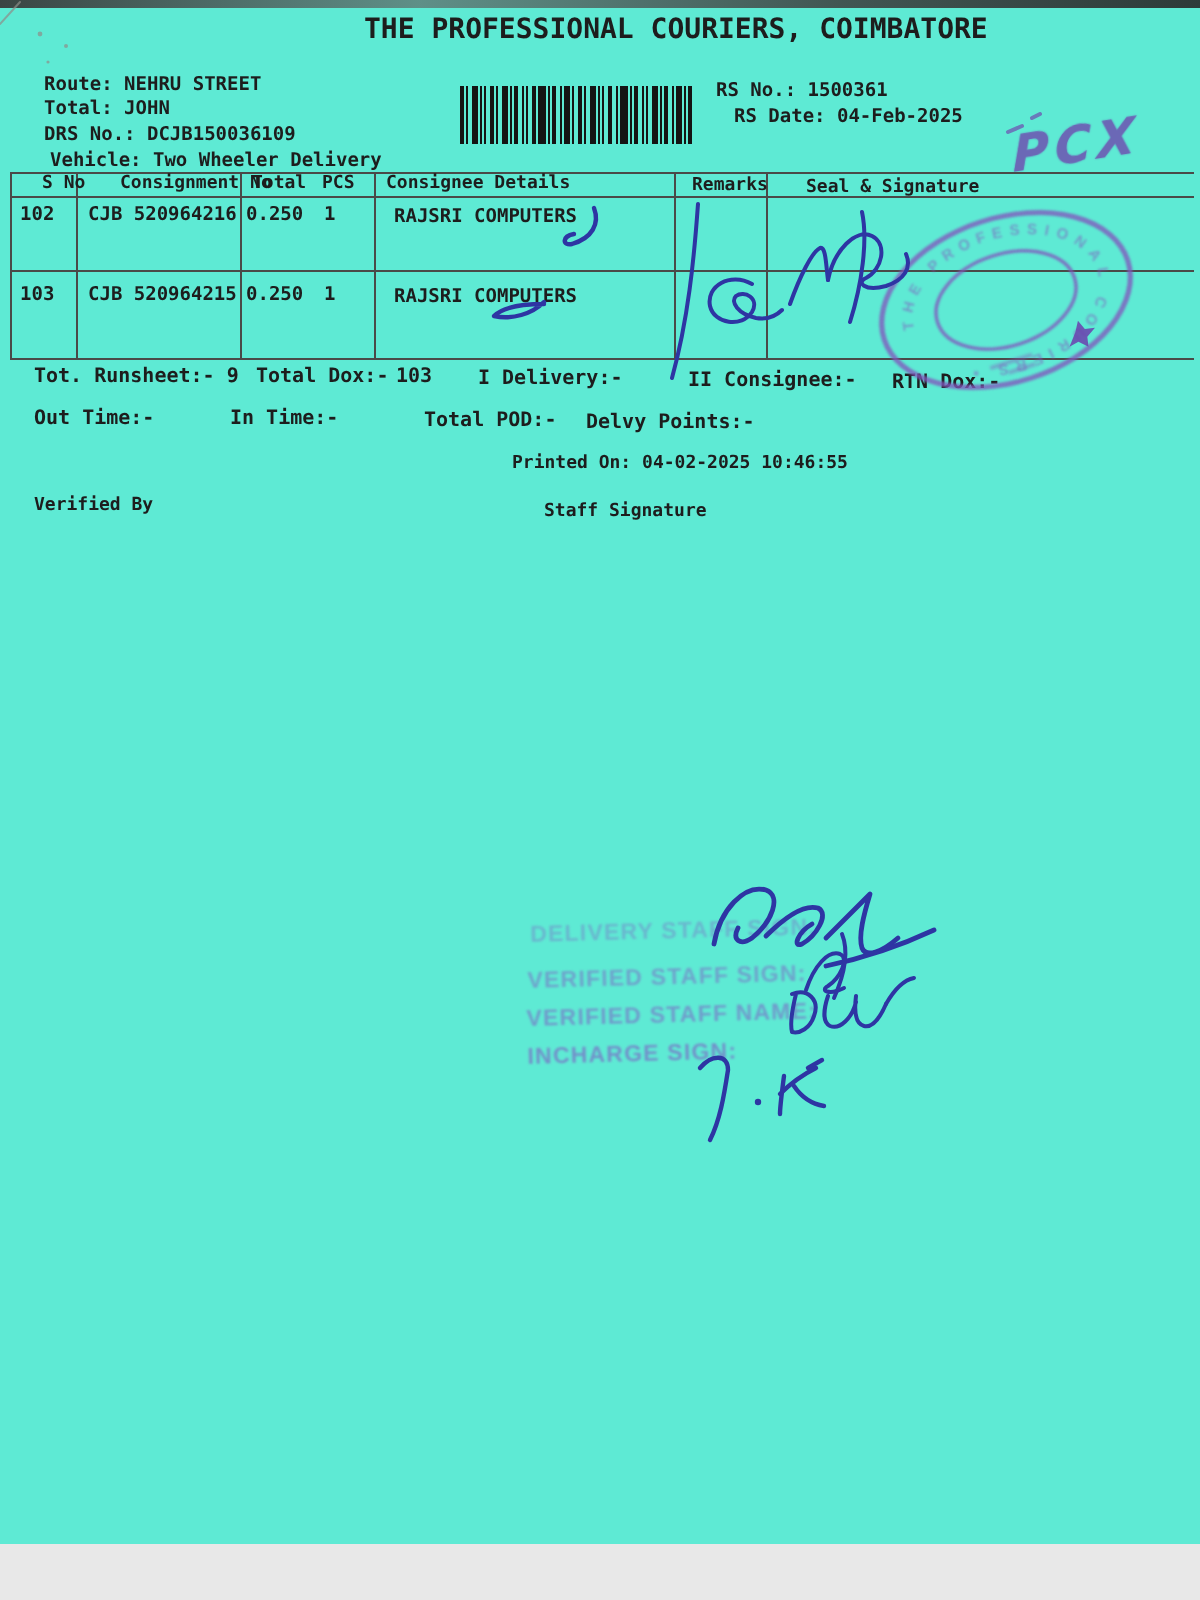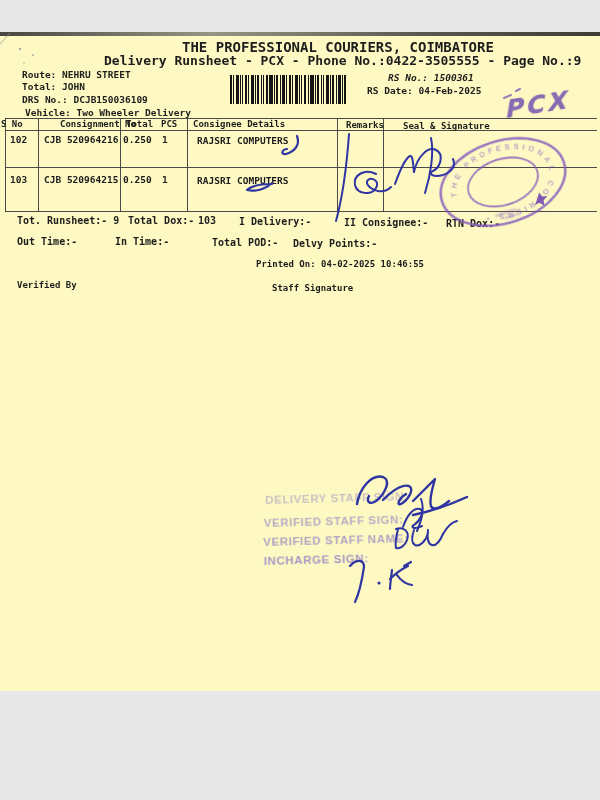--- a/index.html
+++ b/index.html
@@ -1,17 +1,17 @@
 <!DOCTYPE html>
 <html><head>
 <meta charset="utf-8">
 <style>
   html,body{margin:0;padding:0;background:#e8e8e8;}
-  #page{position:relative;width:600px;height:659px;background:#fef9c3;overflow:hidden;
-        font-family:"DejaVu Sans Mono",monospace;margin-top:32px;}
+  #page{position:relative;width:600px;height:772px;background:#5eead4;overflow:hidden;
+        font-family:"DejaVu Sans Mono",monospace;}
   .mono{position:absolute;font-family:"DejaVu Sans Mono",monospace;font-weight:700;
         color:#1d1d1d;white-space:pre;line-height:1.1;}
   .t14{font-size:14px;} .t13{font-size:13px;} .t95{font-size:9.5px;} .t9{font-size:9px;}
   .t10{font-size:10px;}
   .scan-edge{position:absolute;top:0;left:0;width:600px;height:4px;
       background:linear-gradient(90deg,rgba(55,55,55,.92),rgba(95,95,95,.65) 35%,rgba(60,60,60,.85) 70%,rgba(40,40,40,.9));}
   .hline{position:absolute;height:1px;background:#4a4a48;left:5px;width:592px;}
   .vline{position:absolute;width:1px;background:#4a4a48;top:86px;height:93px;}
   .stamp-pcx{position:absolute;left:506px;top:58px;color:#6f4cb0;opacity:.82;
       font-family:"DejaVu Sans",sans-serif;font-weight:700;font-style:italic;
@@ -25,28 +25,27 @@
   .overlay{position:absolute;left:0;top:0;pointer-events:none;}
 </style>
 </head>
 <body>
 
 <div id="page">
 
   <div class="scan-edge"></div>
 
   <div class="mono t14" style="left:182px;top:8px;">THE PROFESSIONAL COURIERS, COIMBATORE</div>
-  <div class="mono t13" style="left:104px;top:22px;">Delivery Runsheet - PCX - Phone No.:0422-3505555 - Page No.:9</div>
 
   <div class="mono t95" style="left:22px;top:38px;">Route: NEHRU STREET</div>
   <div class="mono t95" style="left:22px;top:50px;">Total: JOHN</div>
   <div class="mono t95" style="left:22px;top:63px;">DRS No.: DCJB150036109</div>
   <div class="mono t95" style="left:25px;top:76px;">Vehicle: Two Wheeler Delivery</div>
 
-  <div class="mono t95" style="left:388px;top:41px;font-style:italic;">RS No.: 1500361</div>
+  <div class="mono t95" style="left:358px;top:41px;">RS No.: 1500361</div>
   <div class="mono t95" style="left:367px;top:54px;">RS Date: 04-Feb-2025</div>
 
   <svg class="overlay" style="left:230px;top:43px;" width="116" height="29" viewBox="0 0 116 29">
     <g fill="#141414">
       <rect x="0" width="2" height="29"></rect>
         <rect x="3" width="1" height="29"></rect>
         <rect x="6" width="3" height="29"></rect>
       <rect x="10" width="1" height="29"></rect>
         <rect x="12" width="1" height="29"></rect>
         <rect x="15" width="2" height="29"></rect>
@@ -91,21 +90,21 @@
   <div class="hline" style="top:98px;"></div>
   <div class="hline" style="top:135px;"></div>
   <div class="hline" style="top:179px;"></div>
   <div class="vline" style="left:5px;"></div>
   <div class="vline" style="left:38px;"></div>
   <div class="vline" style="left:120px;"></div>
   <div class="vline" style="left:187px;"></div>
   <div class="vline" style="left:337px;"></div>
   <div class="vline" style="left:383px;"></div>
 
-  <div class="mono t9" style="left:1px;top:88px;">S No</div>
+  <div class="mono t9" style="left:21px;top:88px;">S No</div>
   <div class="mono t9" style="left:60px;top:88px;">Consignment No</div>
   <div class="mono t9" style="left:126px;top:88px;">Total</div>
   <div class="mono t9" style="left:161px;top:88px;">PCS</div>
   <div class="mono t9" style="left:193px;top:88px;">Consignee Details</div>
   <div class="mono t9" style="left:346px;top:89px;">Remarks</div>
   <div class="mono t9" style="left:403px;top:90px;">Seal &amp; Signature</div>
 
   <div>
     <div class="mono t95" style="left:10px;top:103px;">102</div>
     <div class="mono t95" style="left:44px;top:103px;">CJB 520964216</div>

